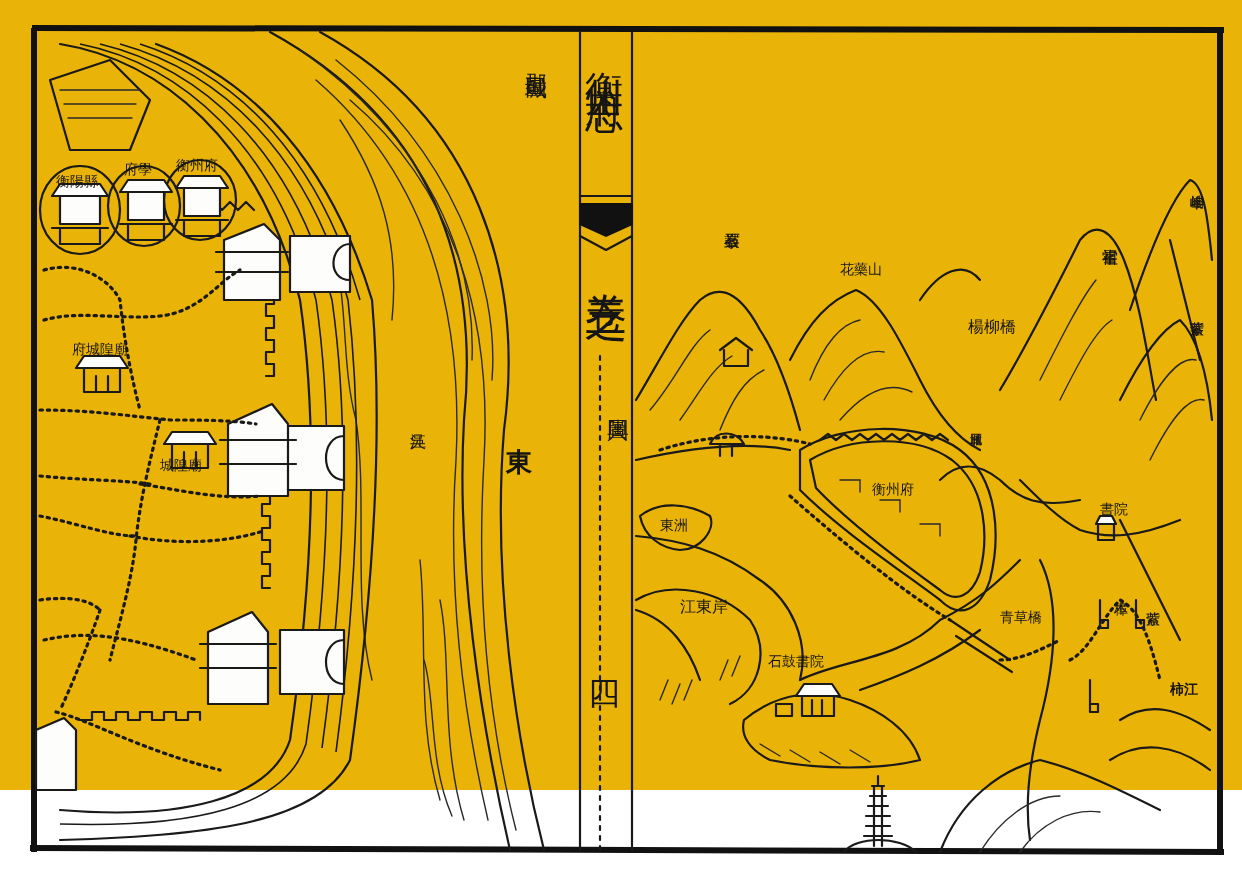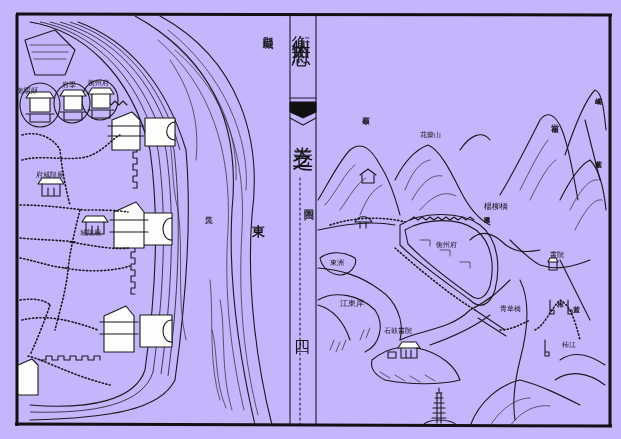--- a/index.html
+++ b/index.html
@@ -1,18 +1,18 @@
 <!DOCTYPE html>
 <html><head>
   <meta charset="utf-8">
   <style>
     html, body { margin: 0; padding: 0; background: #ffffff; }
     body { width: 621px; height: 439px; overflow: hidden; position: relative;
            font-family: "DejaVu Serif", "Liberation Serif", serif; }
-    #page { position: absolute; left: 0; top: 0; width: 621px; height: 439px; background: #c4b5fd; }
+    #page { position: absolute; left: 0; top: 0; width: 621px; height: 395px; background: #eab308; }
     svg { position: absolute; left: 0; top: 0; }
     .ink { stroke: #1a1a1a; fill: none; stroke-width: 1.1; stroke-linecap: round; stroke-linejoin: round; }
     .ink-thin { stroke: #2a2a2a; fill: none; stroke-width: 0.7; stroke-linecap: round; }
     .ink-bold { stroke: #111; fill: none; stroke-width: 3; }
     .dots { stroke: #1a1a1a; fill: none; stroke-width: 1.6; stroke-dasharray: 1.2 2.4; stroke-linecap: round; }
     .wall { stroke: #1a1a1a; fill: none; stroke-width: 0.8; }
     .fill-white { fill: #fdfdfb; }
     .vt { position: absolute; writing-mode: vertical-rl; text-orientation: upright; color: #151515;
           font-family: "DejaVu Serif", "Liberation Serif", serif; line-height: 1; letter-spacing: 1px; }
     .label-sm { font-size: 8px; letter-spacing: 0px; }
@@ -213,34 +213,34 @@
   <div class="vt spine-title" style="left:292px; top:20px;">衡州府志</div>
   <div class="vt spine-vol" style="left:292px; top:130px;">卷之三</div>
   <div class="vt label-md" style="left:303px; top:200px; font-size:11px;">輿圖</div>
   <div class="vt" style="left:294px; top:328px; font-size:16px;">四</div>
 
   <div class="vt label-md" style="left:262px; top:28px; font-size:11px;">郡城圖</div>
   <div class="vt label-sm" style="left:204px; top:210px;">吳江</div>
   <div class="vt" style="left:252px; top:214px; font-size:13px; font-weight:bold;">東</div>
   <div class="hz label-sm" style="left:62px; top:80px; font-size:7px;">府學</div>
   <div class="hz label-sm" style="left:88px; top:78px; font-size:7px;">衡州府</div>
-  <div class="hz label-sm" style="left:16px; top:86px; font-size:7px;font-style:italic;">衡陽縣</div>
+  <div class="hz label-sm" style="left:28px; top:86px; font-size:7px;">衡陽縣</div>
   <div class="hz label-sm" style="left:36px; top:170px; font-size:7px;">府城隍廟</div>
   <div class="hz label-sm" style="left:80px; top:208px; font-size:7px;margin-top:20px;">城隍廟</div>
 
   <div class="vt label-sm" style="left:361px; top:110px; font-size:8px;">石鼓峯</div>
   <div class="hz label-sm" style="left:420px; top:130px; font-size:7px;">花藥山</div>
-  <div class="hz label-sm" style="left:484px; top:158px; font-size:8px;margin-top:43px;">楊柳橋</div>
+  <div class="hz label-sm" style="left:484px; top:158px; font-size:8px;">楊柳橋</div>
   <div class="vt label-sm" style="left:550px; top:118px; font-size:8px;">雷祖峯</div>
   <div class="vt label-sm" style="left:594px; top:92px; font-size:7px;">岣嶁峯</div>
   <div class="vt label-sm" style="left:594px; top:155px; font-size:7px;">紫蓋峯</div>
   <div class="hz label-sm" style="left:436px; top:240px; font-size:7px;">衡州府</div>
   <div class="vt label-sm" style="left:484px; top:212px; font-size:6px;">城北回雁</div>
   <div class="hz label-sm" style="left:550px; top:250px; font-size:7px;font-family:Liberation Serif, serif;">書院</div>
   <div class="hz label-sm" style="left:330px; top:258px; font-size:7px;">東洲</div>
   <div class="hz label-sm" style="left:340px; top:298px; font-size:8px;text-align:center;">江東岸</div>
   <div class="hz label-sm" style="left:384px; top:326px; font-size:7px;">石鼓書院</div>
   <div class="hz label-sm" style="left:500px; top:304px; font-size:7px;">青草橋</div>
   <div class="vt label-sm" style="left:556px; top:295px; font-size:7px;">樟木</div>
   <div class="vt label-sm" style="left:572px; top:300px; font-size:7px;">紫蓋</div>
-  <div class="hz label-sm" style="left:562px; top:340px; font-size:7px;">柿江</div>
+  <div class="hz label-sm" style="left:585px; top:340px; font-size:7px;font-weight:bold;">柿江</div>
 
 </div>
 
 </body></html>

